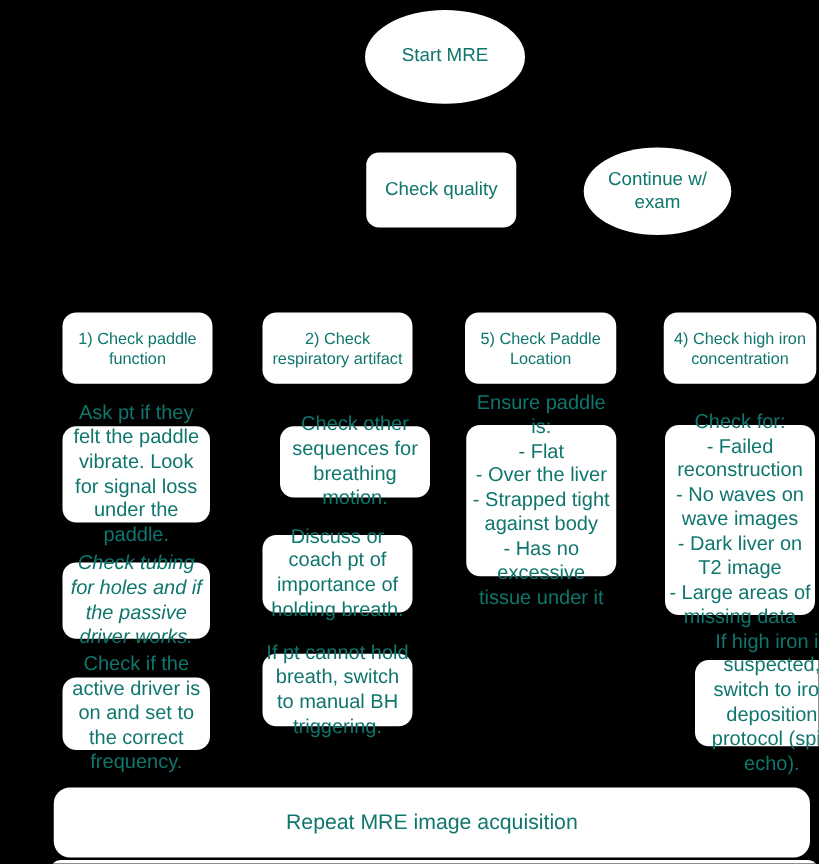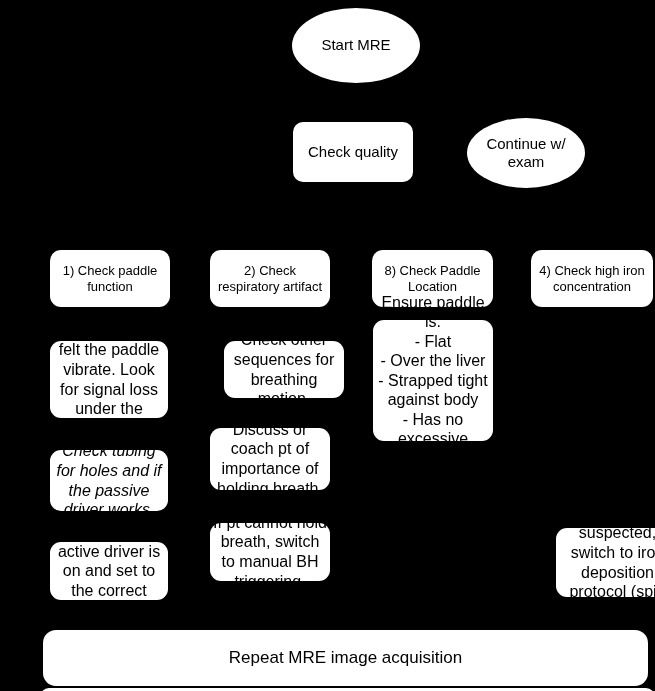--- a/index.html
+++ b/index.html
@@ -11,21 +11,21 @@
     position: relative;
     width: 655px;
     height: 691px;
     background: #000000;
     overflow: hidden;
     font-family: "Liberation Sans", sans-serif;
   }
   .node {
     position: absolute;
     background: #ffffff;
-    color: #000000;
+    color: #0f766e;
     display: flex;
     align-items: center;
     justify-content: center;
     text-align: center;
     box-sizing: border-box;
     padding: 2px 3px;
     line-height: 1.22;
     white-space: pre-line;
   }
   .ellipse { border-radius: 50%; }
@@ -55,21 +55,21 @@
   #c1-s1 { left: 50px; top: 341px; width: 118px; height: 77px; }
   #c1-s2 { left: 50px; top: 450px; width: 118px; height: 61px; font-style: italic; }
   #c1-s3 { left: 50px; top: 542px; width: 118px; height: 58px; }
 
   
   #c2-s1 { left: 224px; top: 341px; width: 120px; height: 57px; }
   #c2-s2 { left: 210px; top: 428px; width: 120px; height: 62px; }
   #c2-s3 { left: 210px; top: 523px; width: 120px; height: 58px; }
 
   
-  #c3-s1 { left: 373px; top: 320px; width: 120px; height: 121px; }
+  #c3-s1 { left: 373px; top: 340px; width: 120px; height: 121px; }
 
   
   #c4-s1 { left: 532px; top: 340px; width: 120px; height: 152px; }
   #c4-s2 { left: 556px; top: 528px; width: 123px; height: 69px; }
 
   
   #node-repeat { left: 43px; top: 630px; width: 605px; height: 56px; }
   #cutoff-node { left: 40px; top: 688px; width: 615px; height: 10px; }
 </style>
 </head>
@@ -78,36 +78,41 @@
 <div id="canvas">
 
   <div id="node-start" class="node ellipse top-node">Start MRE</div>
 
   <div id="node-quality" class="node top-node">Check quality</div>
 
   <div id="node-continue" class="node ellipse top-node">Continue w/ exam</div>
 
   <div id="header-1" class="node rounded header-node">1) Check paddle function</div>
   <div id="header-2" class="node rounded header-node">2) Check respiratory artifact</div>
-  <div id="header-3" class="node rounded header-node">8) Check Paddle Location</div>
+  <div id="header-3" class="node rounded header-node">5) Check Paddle Location</div>
   <div id="header-4" class="node rounded header-node">4) Check high iron concentration</div>
 
   <div id="c1-s1" class="node rounded step-node">Ask pt if they felt the paddle vibrate. Look for signal loss under the paddle.</div>
   <div id="c1-s2" class="node rounded step-node">Check tubing for holes and if the passive driver works.</div>
   <div id="c1-s3" class="node rounded step-node">Check if the active driver is on and set to the correct frequency.</div>
 
   <div id="c2-s1" class="node rounded step-node">Check other sequences for breathing motion.</div>
   <div id="c2-s2" class="node rounded step-node">Discuss or coach pt of importance of holding breath.</div>
   <div id="c2-s3" class="node rounded step-node">If pt cannot hold breath, switch to manual BH triggering.</div>
 
   <div id="c3-s1" class="node rounded step-node">Ensure paddle is:
 - Flat
 - Over the liver
 - Strapped tight against body
 - Has no excessive tissue under it</div>
 
+  <div id="c4-s1" class="node rounded step-node">Check for:
+- Failed reconstruction
+- No waves on wave images
+- Dark liver on T2 image
+- Large areas of missing data</div>
   <div id="c4-s2" class="node rounded step-node">If high iron is suspected, switch to iron deposition protocol (spin echo).</div>
 
   <div id="node-repeat" class="node repeat-node">Repeat MRE image acquisition</div>
 
   <div id="cutoff-node" class="cutoff-strip"></div>
 
 </div>
 
 </body></html>

